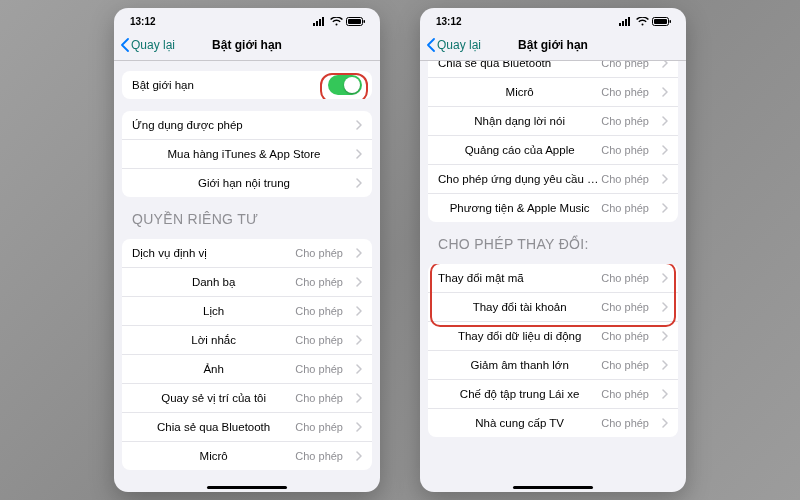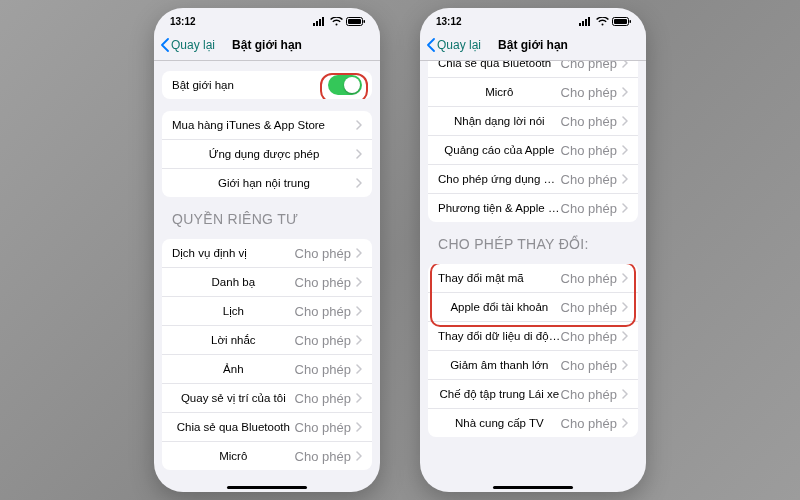--- a/index.html
+++ b/index.html
@@ -1,30 +1,30 @@
 <!DOCTYPE html>
 <html><head>
 <meta charset="utf-8">
 <style>
   html,body{margin:0;padding:0;width:800px;height:500px;font-family:-apple-system,Helvetica,Arial,sans-serif;background:linear-gradient(135deg,#a0a0a0 0%,#8a8a8a 50%,#9c9c9c 100%);}
   .stage{width:800px;height:500px;display:flex;justify-content:center;align-items:flex-start;gap:40px;padding-top:8px;box-sizing:border-box;}
-  .phone{width:226px;height:484px;background:#f2f2f7;border-radius:29px;overflow:hidden;position:relative;box-shadow:0 8px 24px rgba(0,0,0,0.25);}
+  .phone{width:266px;height:484px;background:#f2f2f7;border-radius:14px;overflow:hidden;position:relative;box-shadow:0 8px 24px rgba(0,0,0,0.25);}
   .statusbar{height:18px;display:flex;align-items:center;justify-content:space-between;padding:4px 14px 0 16px;font-size:10px;font-weight:600;color:#000;}
   .sb-right{display:flex;align-items:center;gap:3px;}
   .sb-right svg{display:block;}
   .navbar{height:30px;display:flex;align-items:center;justify-content:center;position:relative;border-bottom:0.5px solid #c8c7cc;background:#f2f2f7;}
   .nav-back{position:absolute;left:6px;display:flex;align-items:center;color:#0f766e;font-size:12px;gap:1px;}
   .nav-title{font-size:12px;font-weight:600;color:#000;}
   .content{height:calc(100% - 52px);overflow:hidden;font-size:11.5px;color:#000;}
   .group{margin:12px 8px 0 8px;background:#fff;border-radius:8px;overflow:hidden;}
   .group.first{margin-top:10px;}
   .row{display:flex;align-items:center;min-height:28px;padding:0 10px;position:relative;justify-content:space-between;}
   .row+.row{border-top:0.5px solid #e5e5ea;text-align:center;}
   .row .label{flex:1;white-space:nowrap;overflow:hidden;text-overflow:ellipsis;}
-  .row .value{color:#8e8e93;font-size:13px;margin-right:5px;white-space:nowrap;}
+  .row .value{color:#8e8e93;font-size:11px;margin-right:13px;white-space:nowrap;}
   .chev{color:#c7c7cc;}
   .chev svg{display:block;}
   .section-header{margin:14px 18px 4px 18px;font-size:14px;letter-spacing:0.3px;color:#8e8e93;text-transform:uppercase;}
   .toggle{width:34px;height:20px;border-radius:10px;background:#34c759;position:relative;flex:none;}
   .toggle::after{content:"";position:absolute;right:2px;top:2px;width:16px;height:16px;border-radius:50%;background:#fff;box-shadow:0 1px 2px rgba(0,0,0,0.3);}
   .callout-toggle{position:absolute;border:2px solid #d43a2f;border-radius:12px;right:4px;top:2px;width:44px;height:26px;pointer-events:none;}
   .callout-rows{position:absolute;border:2px solid #d43a2f;border-radius:10px;pointer-events:none;}
   .home-ind{position:absolute;bottom:3px;left:50%;transform:translateX(-50%);width:80px;height:3px;border-radius:2px;background:#000;}
   .scroll-inner{position:relative;}
   .cut-top .row:first-child{border-top:none;}
@@ -69,29 +69,29 @@
         <div class="group first" style="position:relative;">
           <div class="row">
             <span class="label">Bật giới hạn</span>
             <span class="toggle"></span>
           </div>
           <div class="callout-toggle"></div>
         </div>
 
         <div class="group" id="lg1">
             <div class="row">
+              <span class="label">Ứng dụng được phép</span>
+              <span class="chev">
+                <svg width="6" height="10" viewBox="0 0 6 10">
+                  <path d="M1 1l4 4-4 4" stroke="#c7c7cc" stroke-width="1.5" fill="none" stroke-linecap="round" stroke-linejoin="round"></path>
+                </svg>
+              </span>
+            </div>
+            <div class="row">
               <span class="label">Mua hàng iTunes &amp; App Store</span>
-              <span class="chev">
-                <svg width="6" height="10" viewBox="0 0 6 10">
-                  <path d="M1 1l4 4-4 4" stroke="#c7c7cc" stroke-width="1.5" fill="none" stroke-linecap="round" stroke-linejoin="round"></path>
-                </svg>
-              </span>
-            </div>
-            <div class="row">
-              <span class="label">Ứng dụng được phép</span>
               <span class="chev">
                 <svg width="6" height="10" viewBox="0 0 6 10">
                   <path d="M1 1l4 4-4 4" stroke="#c7c7cc" stroke-width="1.5" fill="none" stroke-linecap="round" stroke-linejoin="round"></path>
                 </svg>
               </span>
             </div>
             <div class="row">
               <span class="label">Giới hạn nội trung</span>
               <span class="chev">
                 <svg width="6" height="10" viewBox="0 0 6 10">
@@ -276,21 +276,21 @@
             <div class="row">
               <span class="label">Thay đổi mật mã</span>
               <span class="value">Cho phép</span>
               <span class="chev">
                 <svg width="6" height="10" viewBox="0 0 6 10">
                   <path d="M1 1l4 4-4 4" stroke="#c7c7cc" stroke-width="1.5" fill="none" stroke-linecap="round" stroke-linejoin="round"></path>
                 </svg>
               </span>
             </div>
             <div class="row">
-              <span class="label">Apple đổi tài khoản</span>
+              <span class="label">Thay đổi tài khoản</span>
               <span class="value">Cho phép</span>
               <span class="chev">
                 <svg width="6" height="10" viewBox="0 0 6 10">
                   <path d="M1 1l4 4-4 4" stroke="#c7c7cc" stroke-width="1.5" fill="none" stroke-linecap="round" stroke-linejoin="round"></path>
                 </svg>
               </span>
             </div>
             <div class="row">
               <span class="label">Thay đổi dữ liệu di động</span>
               <span class="value">Cho phép</span>

